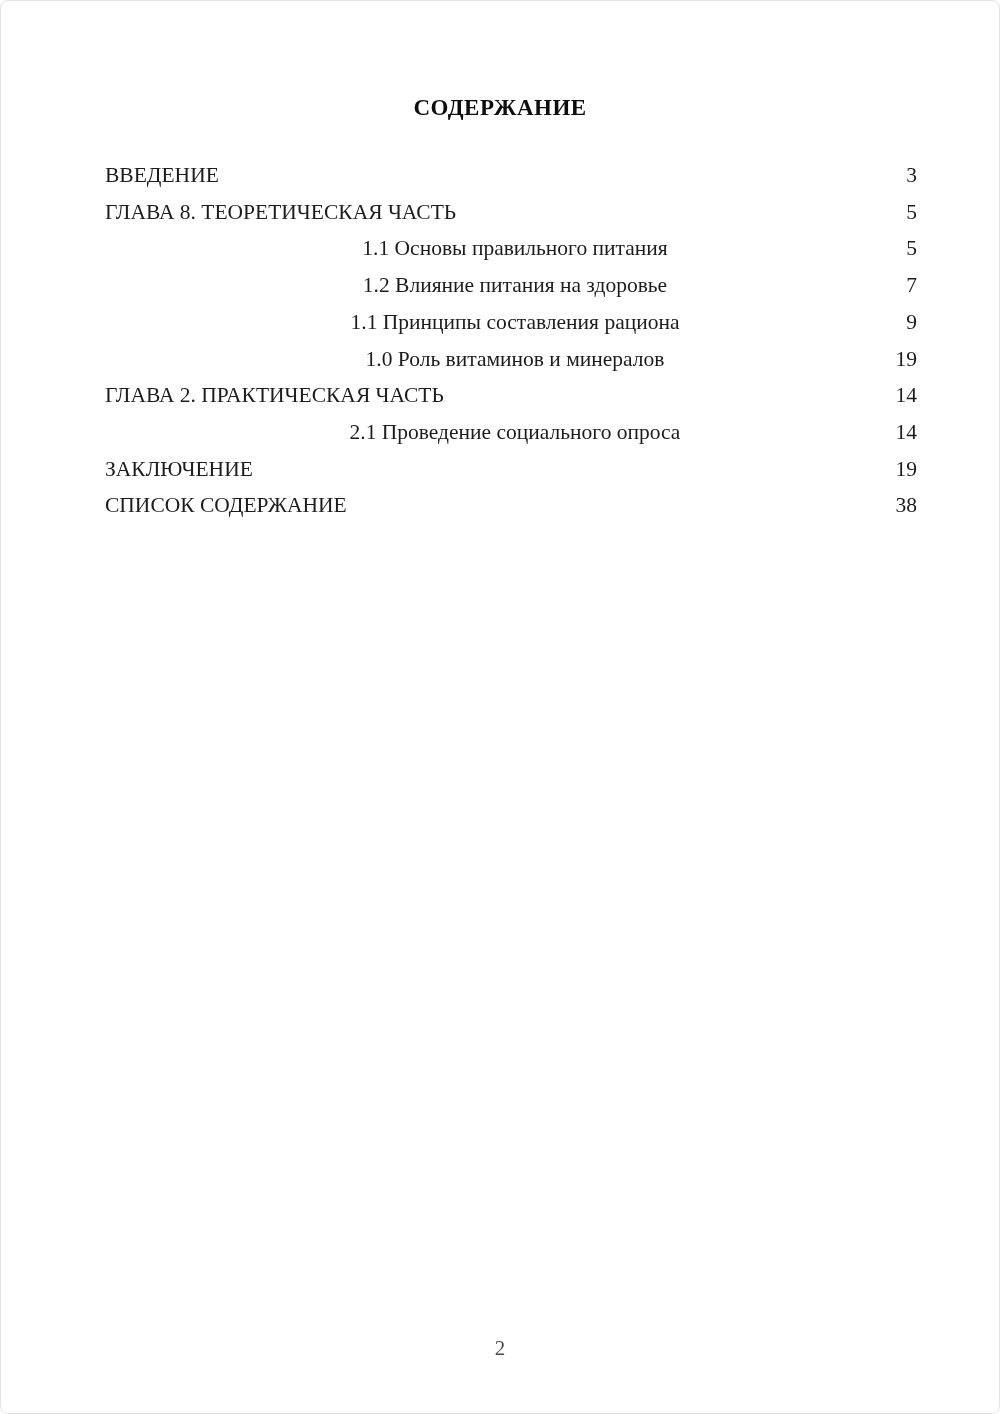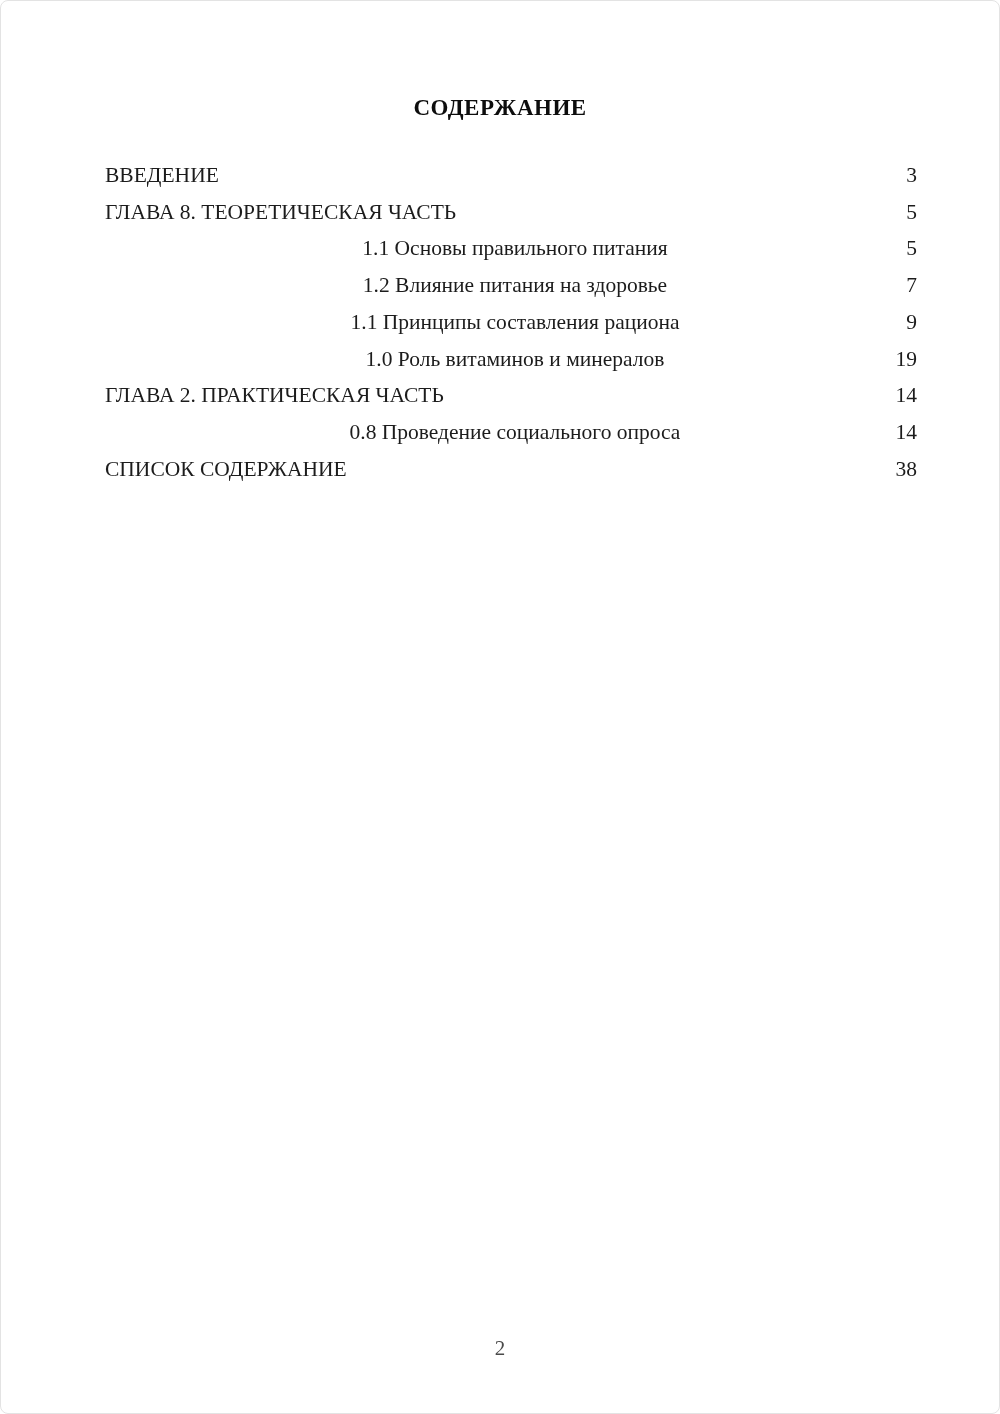--- a/index.html
+++ b/index.html
@@ -106,25 +106,29 @@
       <span class="label">1.0 Роль витаминов и минералов</span>
       <span class="pagenum">19</span>
     </div>
 
     <div class="toc-row">
       <span class="label">ГЛАВА 2. ПРАКТИЧЕСКАЯ ЧАСТЬ</span>
       <span class="pagenum">14</span>
     </div>
 
     <div class="toc-row indent">
-      <span class="label">0.8 Проведение социального опроса</span>
+      <span class="label">2.1 Проведение социального опроса</span>
       <span class="pagenum">14</span>
     </div>
 
 
+    <div class="toc-row">
+      <span class="label">ЗАКЛЮЧЕНИЕ</span>
+      <span class="pagenum">19</span>
+    </div>
 
     <div class="toc-row">
       <span class="label">СПИСОК СОДЕРЖАНИЕ</span>
       <span class="pagenum">38</span>
     </div>
 
   </div>
 
   <div class="footer-pagenum">2</div>
 

